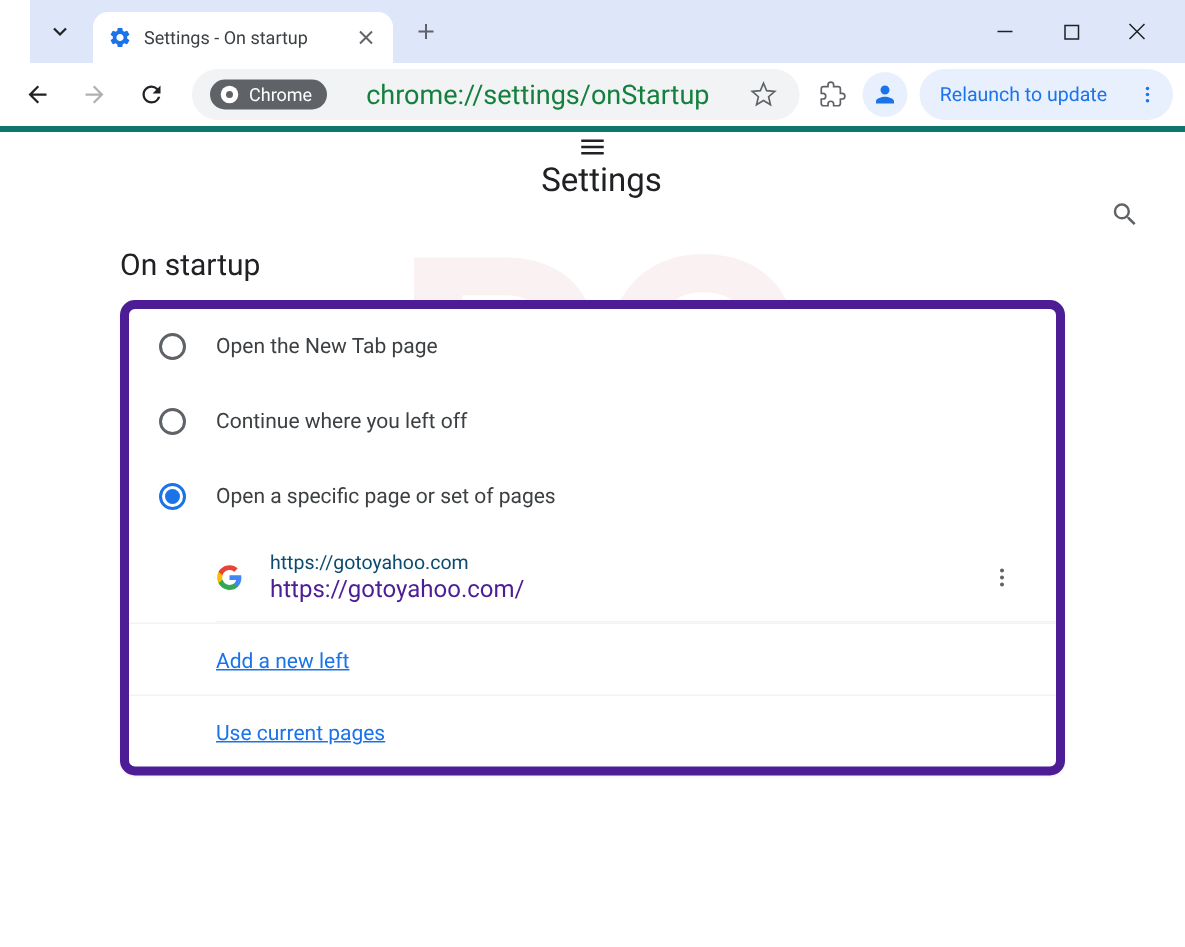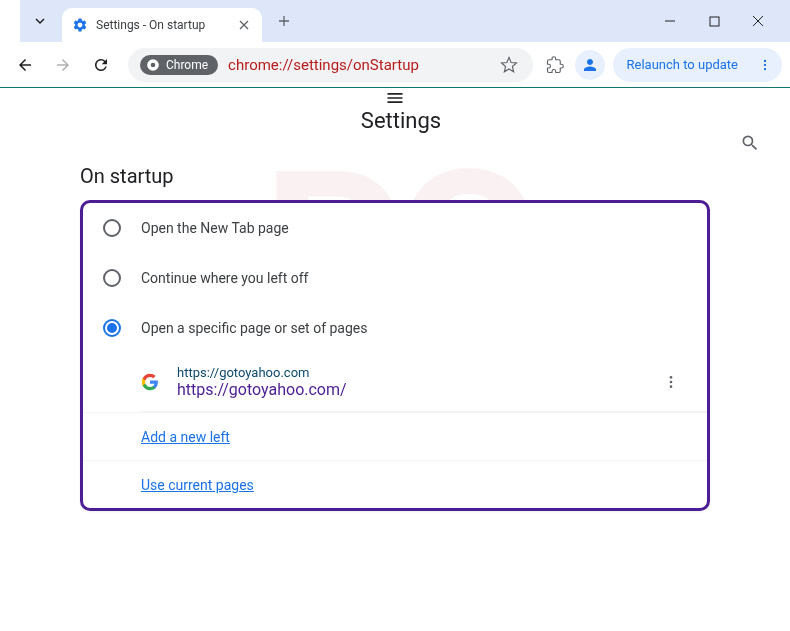--- a/index.html
+++ b/index.html
@@ -15,42 +15,42 @@
     .tab-dropdown { width: 28px; height: 28px; display: flex; align-items: center; justify-content: center; border-radius: 6px; cursor: pointer; }
     .tab { background: #fff; height: 34px; margin-top: 8px; margin-left: 8px; border-radius: 10px 10px 0 0; display: flex; align-items: center; padding: 0 10px; min-width: 200px; position: relative; }
     .tab-favicon { width: 16px; height: 16px; margin-right: 8px; }
     .tab-title { font-size: 12px; color: #3c4043; flex: 1; }
     .tab-close { width: 16px; height: 16px; display: flex; align-items: center; justify-content: center; cursor: pointer; }
     .new-tab { width: 28px; height: 28px; margin-left: 8px; display: flex; align-items: center; justify-content: center; cursor: pointer; border-radius: 50%; }
     .window-controls { margin-left: auto; display: flex; gap: 16px; padding-right: 12px; }
     .win-btn { width: 28px; height: 28px; display: flex; align-items: center; justify-content: center; cursor: pointer; }
     
     
-    .toolbar { height: 46px; background: #fff; display: flex; align-items: center; padding: 0 8px; gap: 4px; border-bottom: 1px solid #0f766e; position: relative; z-index: 2; }
+    .toolbar { height: 46px; background: #fff; display: flex; align-items: center; padding: 0 8px; gap: 4px; border-bottom: 4px solid #0f766e; position: relative; z-index: 2; }
     .nav-btn { width: 34px; height: 34px; display: flex; align-items: center; justify-content: center; border-radius: 50%; cursor: pointer; }
     .nav-btn.disabled { opacity: 0.35; }
     .omnibox { flex: 1; height: 34px; background: #f1f3f4; border-radius: 17px; display: flex; align-items: center; padding: 0 12px; margin: 0 6px; }
     .chrome-chip { display: flex; align-items: center; gap: 6px; background: #5f6368; color: #fff; border-radius: 13px; padding: 3px 10px 3px 6px; font-size: 12px; }
     .chrome-chip-icon { width: 14px; height: 14px; }
-    .url-text { margin-left: 10px; font-size: 15px; color: #b91c1c; }
+    .url-text { margin-left: 26px; font-size: 18px; color: #15803d; }
     .omnibox-actions { margin-left: auto; display: flex; gap: 16px; align-items: center; }
     .icon-btn { width: 24px; height: 24px; display: flex; align-items: center; justify-content: center; cursor: pointer; }
     .profile-btn { width: 30px; height: 30px; border-radius: 50%; background: #e8f0fe; display: flex; align-items: center; justify-content: center; margin: 0 4px; cursor: pointer; }
     .relaunch-pill { background: #e8f0fe; color: #1a73e8; border-radius: 17px; height: 34px; padding: 0 10px 0 14px; display: flex; align-items: center; font-size: 13px; cursor: pointer; gap: 20px; }
     
     
     .settings-header { height: 56px; display: flex; align-items: center; padding: 0 20px; position: relative; z-index: 2; flex-direction: column; }
     .menu-btn { width: 40px; height: 40px; display: flex; align-items: center; justify-content: center; cursor: pointer; border-radius: 50%; }
     .settings-title { font-size: 22px; color: #202124; margin-left: 12px; font-weight: 400; }
     .search-btn { margin-left: auto; width: 40px; height: 40px; display: flex; align-items: center; justify-content: center; cursor: pointer; border-radius: 50%; }
     
     
     .content { padding: 20px 0; position: relative; z-index: 2; }
     .section-title { font-size: 20px; color: #202124; padding: 0 0 12px 80px; }
-    .card { background: #fff; border: 3px solid #4c1d95; border-radius: 10px; margin: 0 80px; box-shadow: 0 1px 2px rgba(60,64,67,0.08); }
+    .card { background: #fff; border: 6px solid #4c1d95; border-radius: 10px; margin: 0 80px; box-shadow: 0 1px 2px rgba(60,64,67,0.08); }
     .radio-row { display: flex; align-items: center; padding: 16px 20px; cursor: pointer; }
     .radio { width: 18px; height: 18px; border: 2px solid #5f6368; border-radius: 50%; margin-right: 20px; position: relative; flex-shrink: 0; }
     .radio.selected { border-color: #1a73e8; }
     .radio.selected::after { content: ''; position: absolute; top: 2px; left: 2px; width: 10px; height: 10px; background: #1a73e8; border-radius: 50%; }
     .radio-label { font-size: 14px; color: #3c4043; }
     .page-entry { display: flex; align-items: center; padding: 12px 20px 12px 58px; }
     .page-favicon { width: 18px; height: 18px; margin-right: 18px; }
     .page-info { flex: 1; }
     .page-title-text { font-size: 13px; color: #0c4a6e; }
     .page-url { font-size: 16px; color: #4c1d95; }

